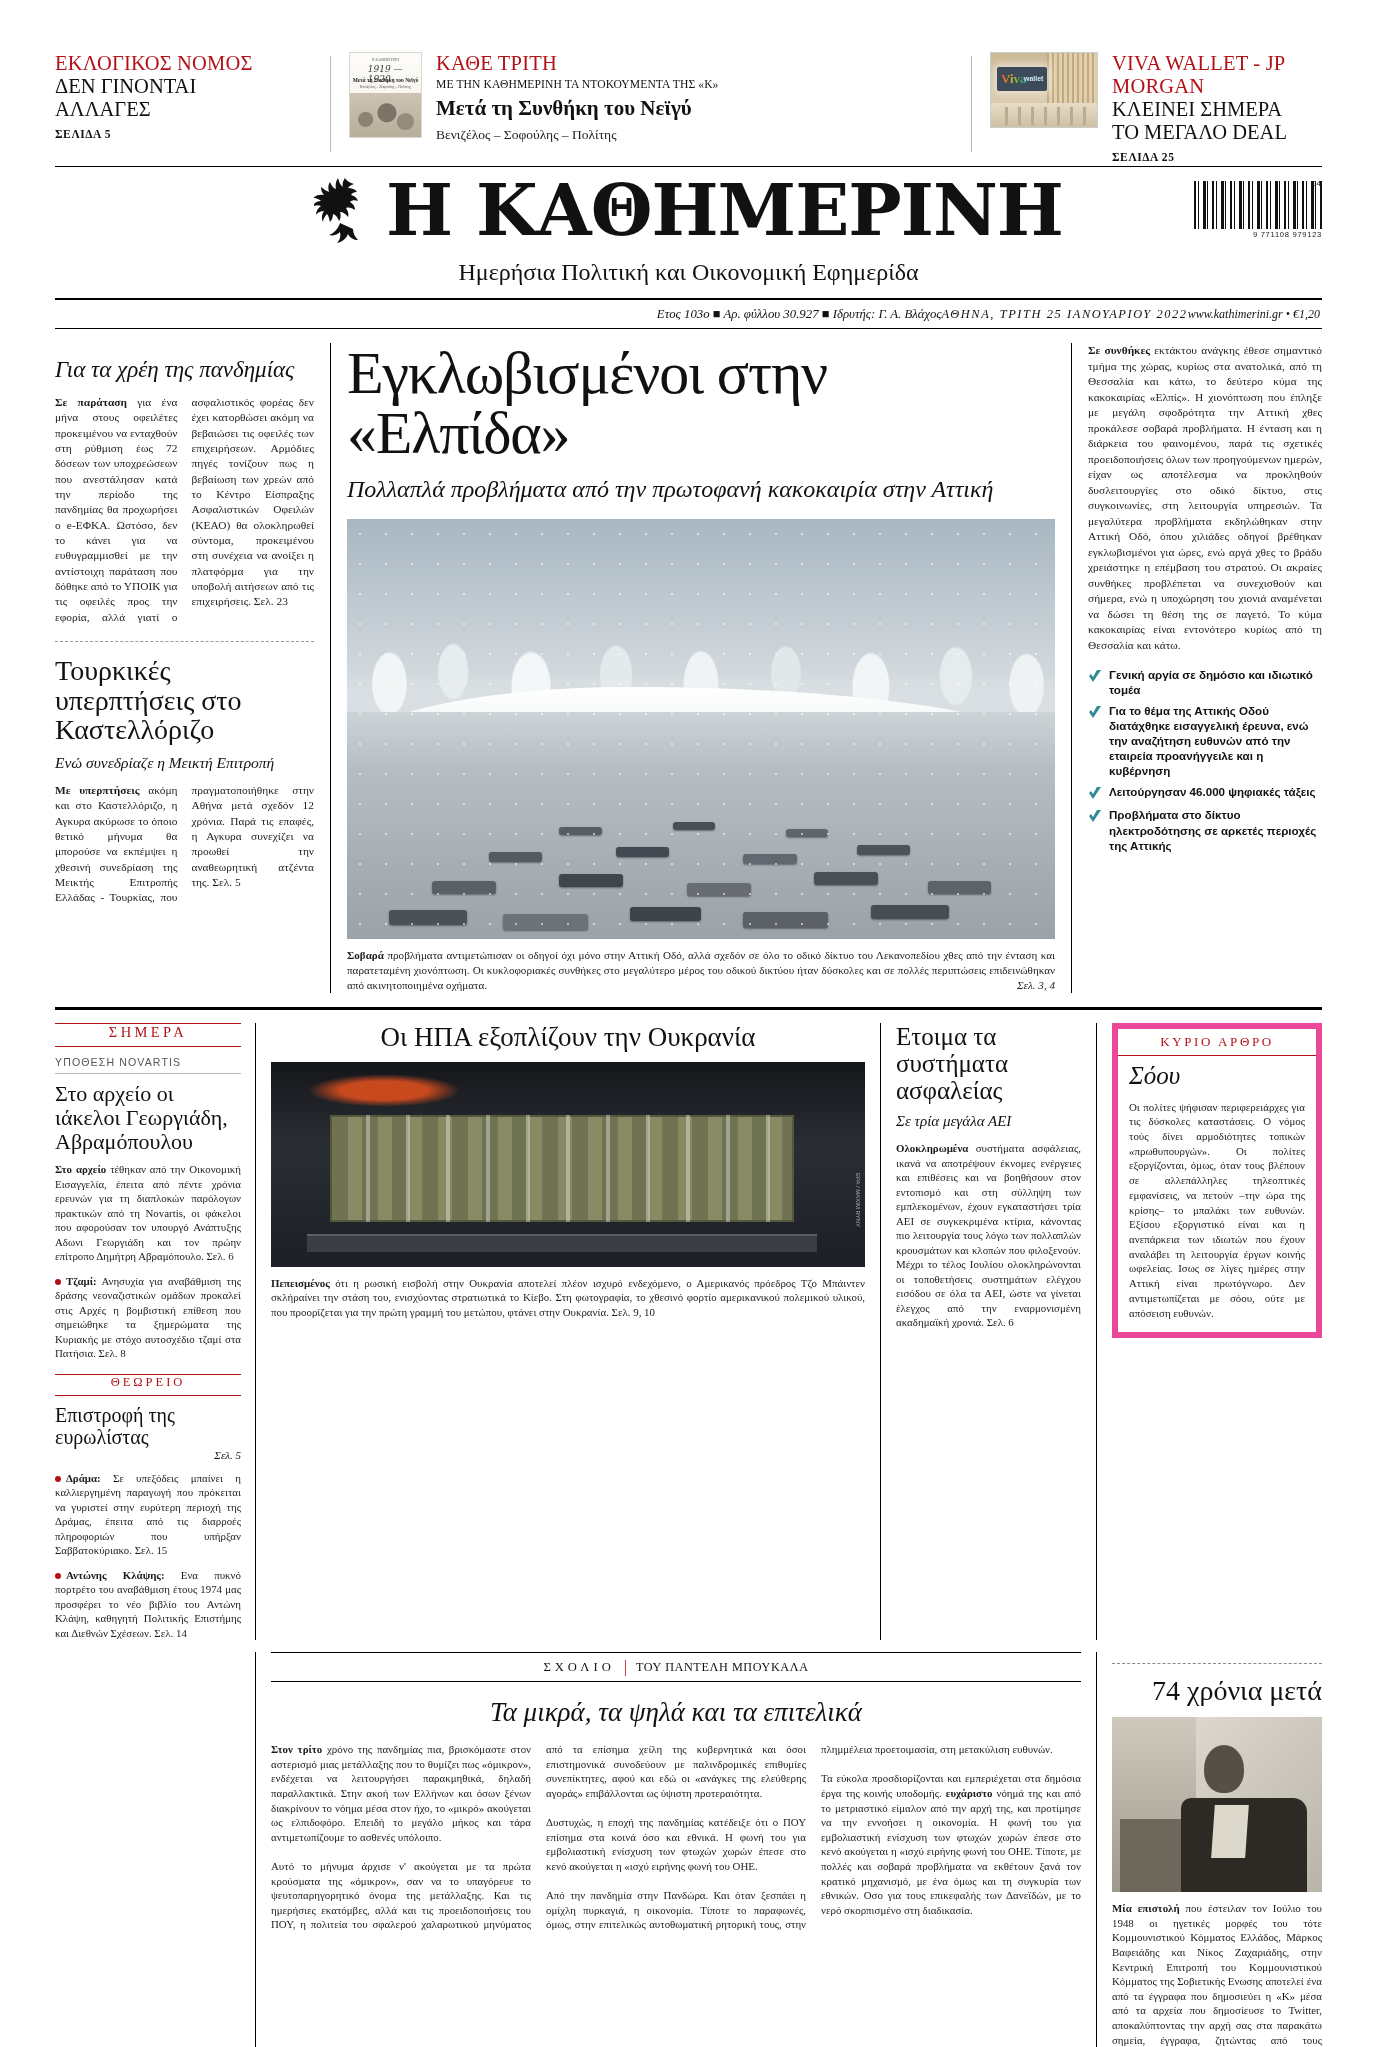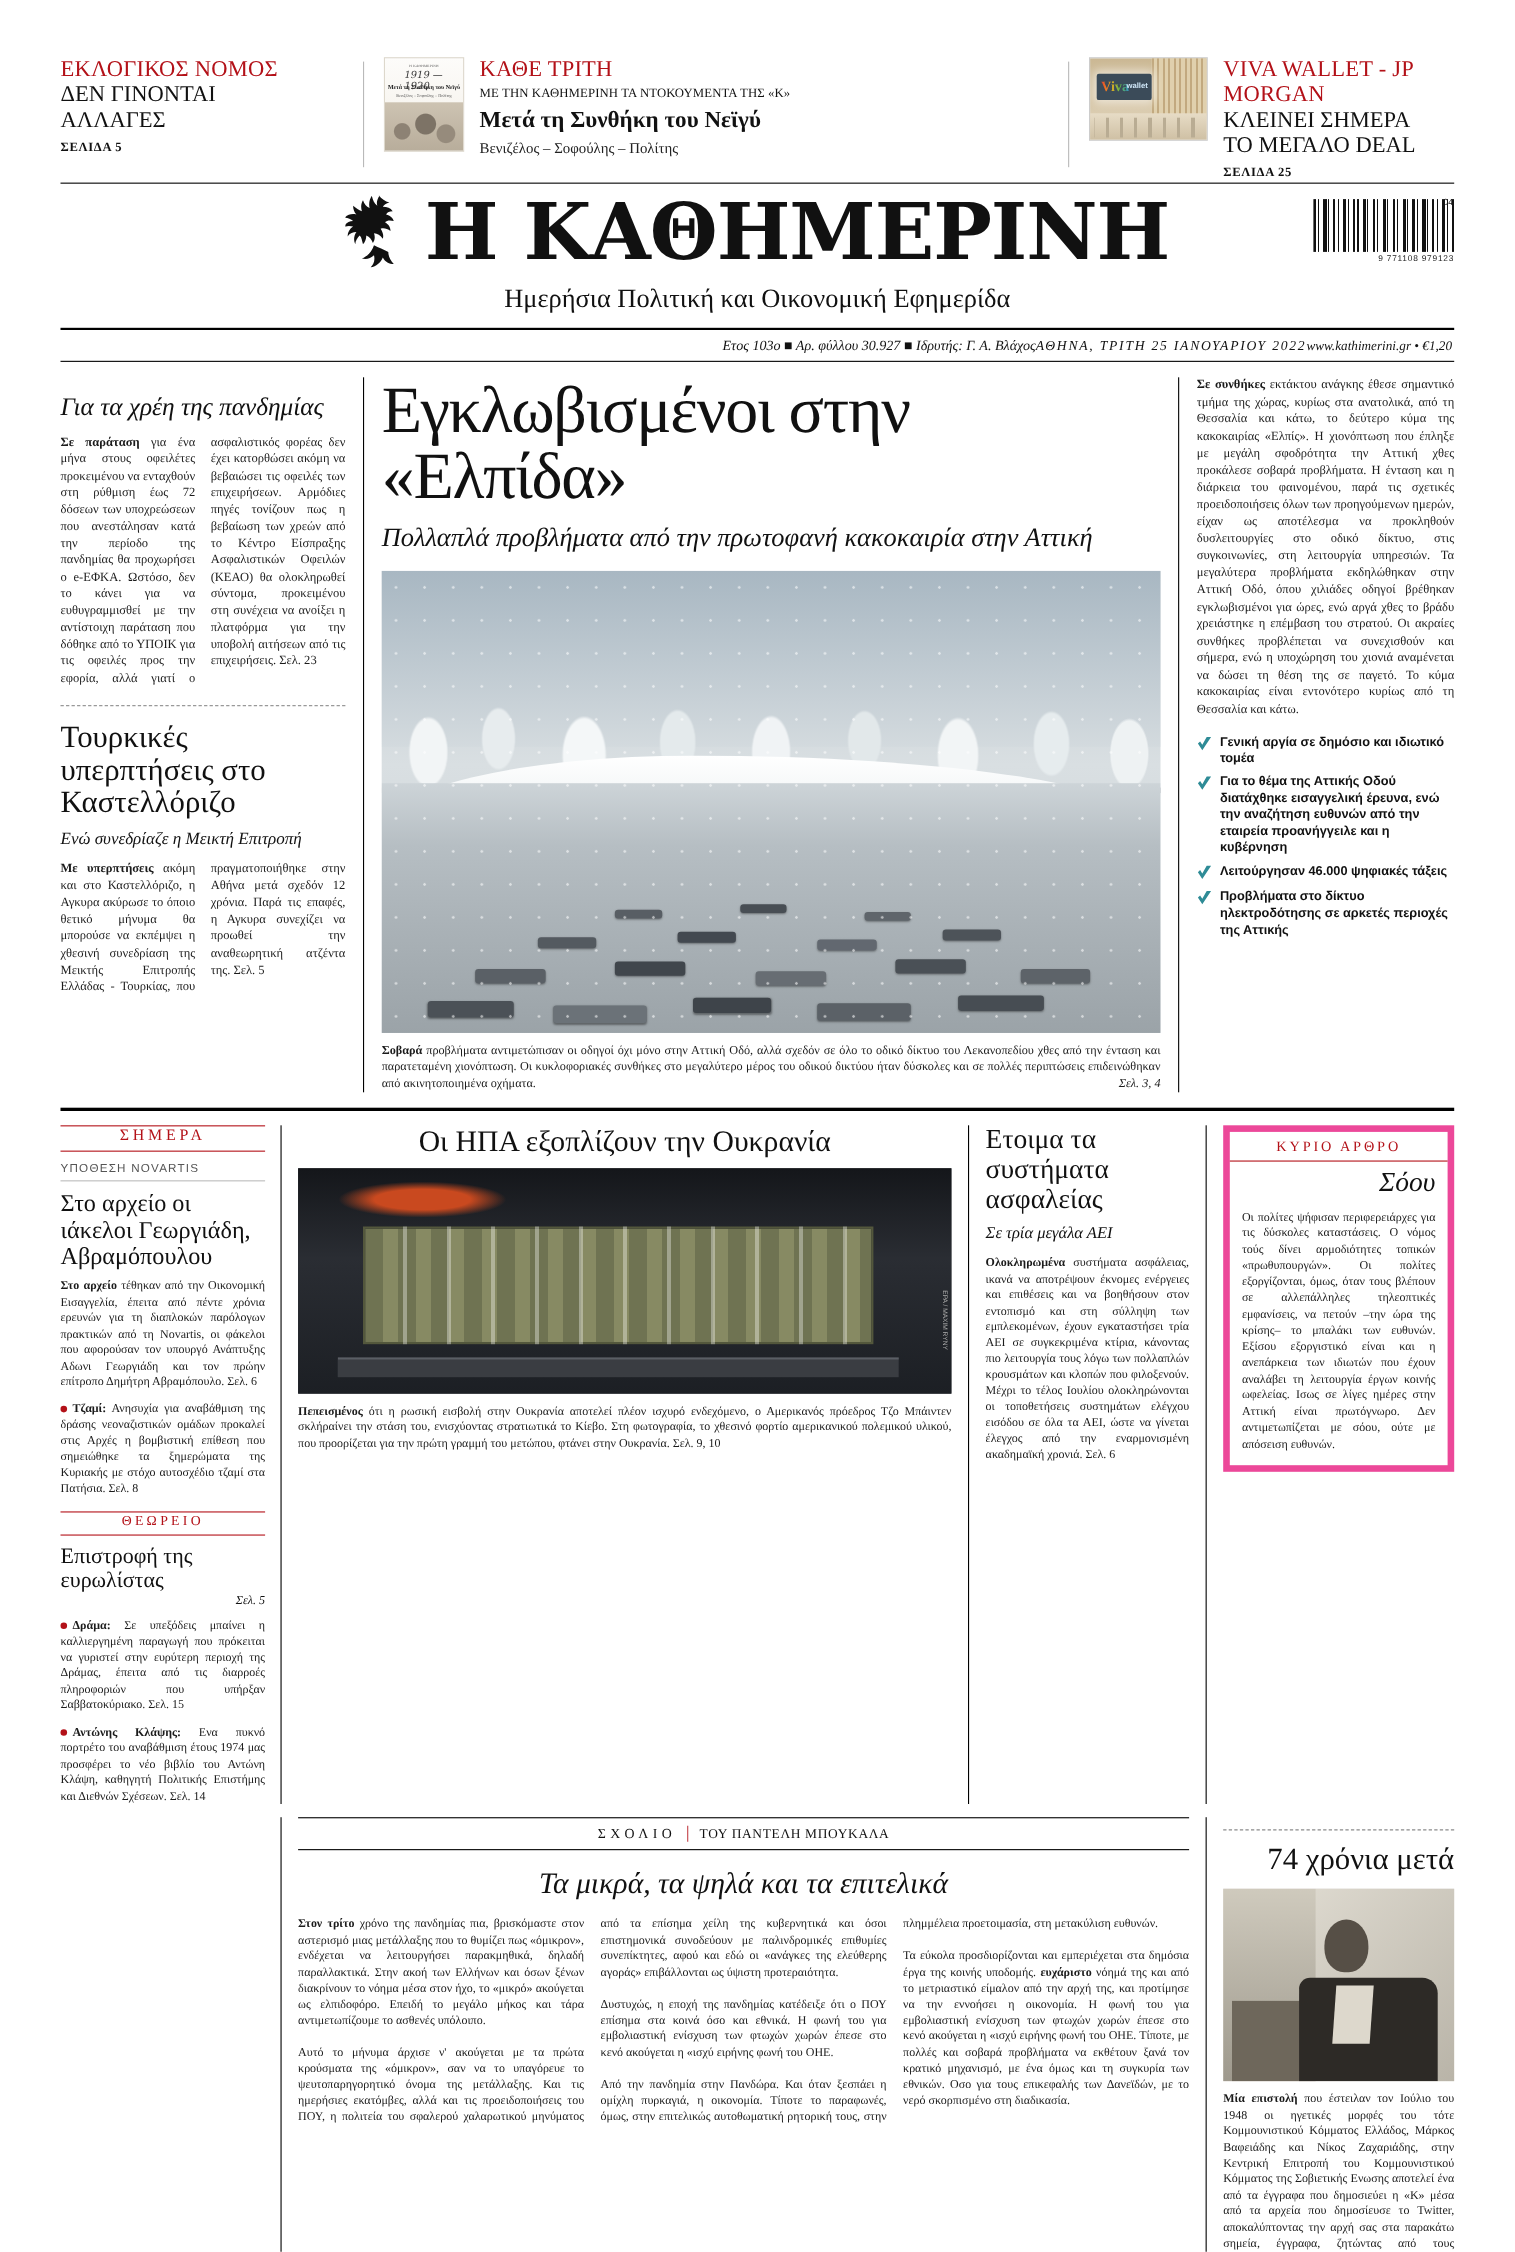--- a/index.html
+++ b/index.html
@@ -167,21 +167,21 @@
   .pu-pallet{position:absolute;left:6%;bottom:7%;width:86%;height:9%;background:#3a3d42;
     box-shadow:inset 0 2px 0 #5a5e65;}
   .pu-code{position:absolute;right:4px;bottom:40px;font-size:6px;color:#aaa;font-family:"Liberation Sans",sans-serif;
     writing-mode:vertical-rl;}
 
   .band-caption{font-size:10.9px;line-height:1.33;text-align:justify;margin-top:9px;color:#1b1b1b;}
   .band-caption b{font-weight:bold;}
 
   .edit-label { text-align:center; color:#b31118; font-size:13px; letter-spacing:2.6px; padding:5px 0; }
   .edit-box { border:6px solid #ec4899; padding:9px 11px 12px 11px; }
-  .edit-title { font-style:italic; font-size:25px; text-align:right; margin:6px 0 10px 0; color:#111; }
+  .edit-title { font-style:italic; font-size:25px; text-align:left; margin:6px 0 10px 0; color:#111; }
   .edit-body { font-size:10.9px; line-height:1.35; text-align:justify; color:#1b1b1b; }
 
   
   .bottom { display:flex; padding-top:12px; }
   .bot-a { width:200px; padding-right:14px; }
   .bot-b { flex:1; padding:0 15px; }
   .bot-c { width:225px; padding-left:15px; }
 
   .schol-bar { display:flex; align-items:center; justify-content:center; gap:9px;
                border-top:1px solid #000; border-bottom:1px solid #000; padding:5px 0; }

